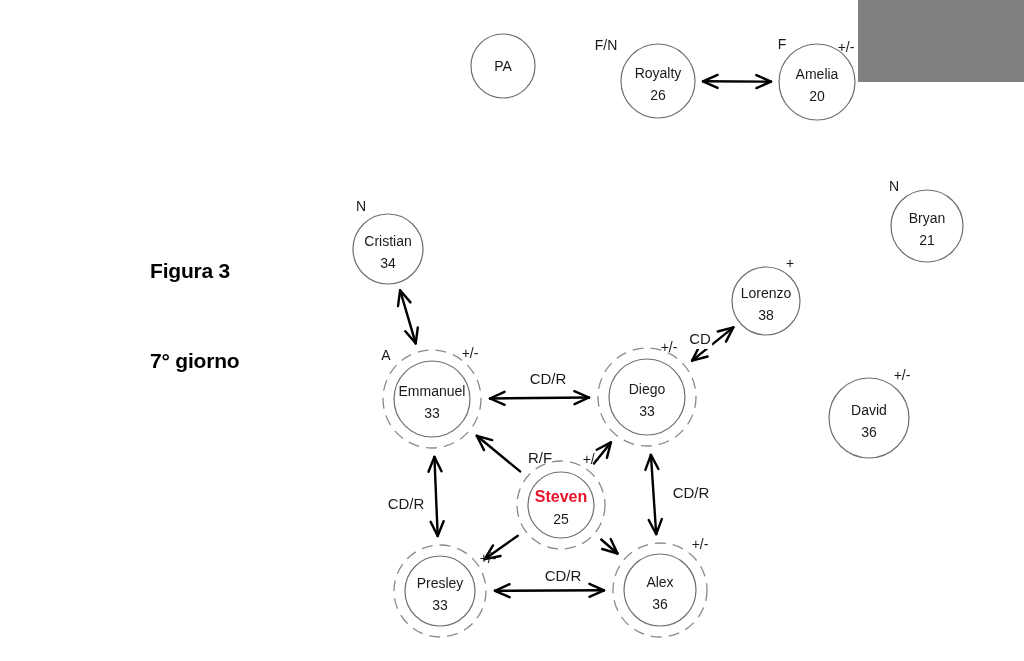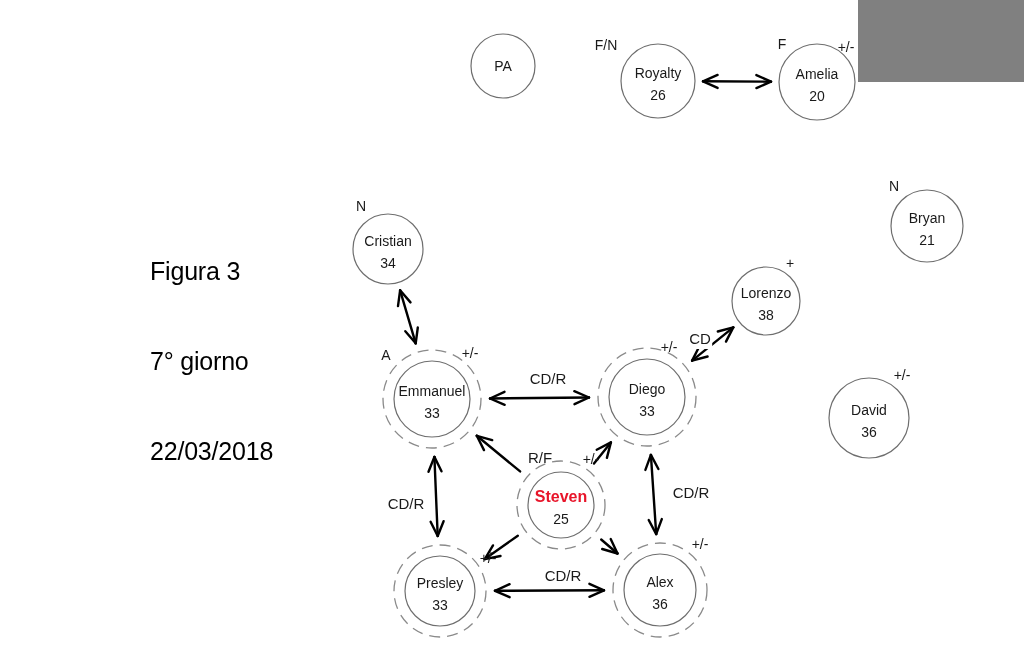--- a/index.html
+++ b/index.html
@@ -20,22 +20,22 @@
   #graph {
     position: absolute;
     left: 0;
     top: 0;
     width: 1024px;
     height: 661px;
   }
   .figure-caption {
     position: absolute;
     font-family: "Liberation Sans", sans-serif;
-    font-weight: normal;
-    font-size: 25px;
+    font-weight: bold;
+    font-size: 21px;
     line-height: 30px;
     color: #000000;
     white-space: pre;
     letter-spacing: -0.2px;
   }
   .node-label {
     font-family: "Liberation Sans", sans-serif;
     font-size: 14px;
     fill: #1a1a1a;
   }
@@ -76,21 +76,20 @@
   }
 </style>
 </head>
 <body>
 
 <div id="canvas">
 
   <div class="figure-caption" style="left:150px; top:196px;">
     <div>Figura 3</div>
     <div>7° giorno</div>
-    <div>22/03/2018</div>
   </div>
 
   <svg id="graph" viewBox="0 0 1024 661" xmlns="http://www.w3.org/2000/svg">
     <g id="edge-layer">
         <g>
           <line x1="703.0" y1="81.3" x2="771.0" y2="81.7" stroke="#000000" stroke-width="2.4" stroke-linecap="round"></line>
           <g>
             <line x1="771.0" y1="81.7" x2="756.4" y2="88.1" stroke="#000000" stroke-width="2.4" stroke-linecap="round"></line>
             <line x1="771.0" y1="81.7" x2="756.4" y2="75.1" stroke="#000000" stroke-width="2.4" stroke-linecap="round"></line>
           </g>

